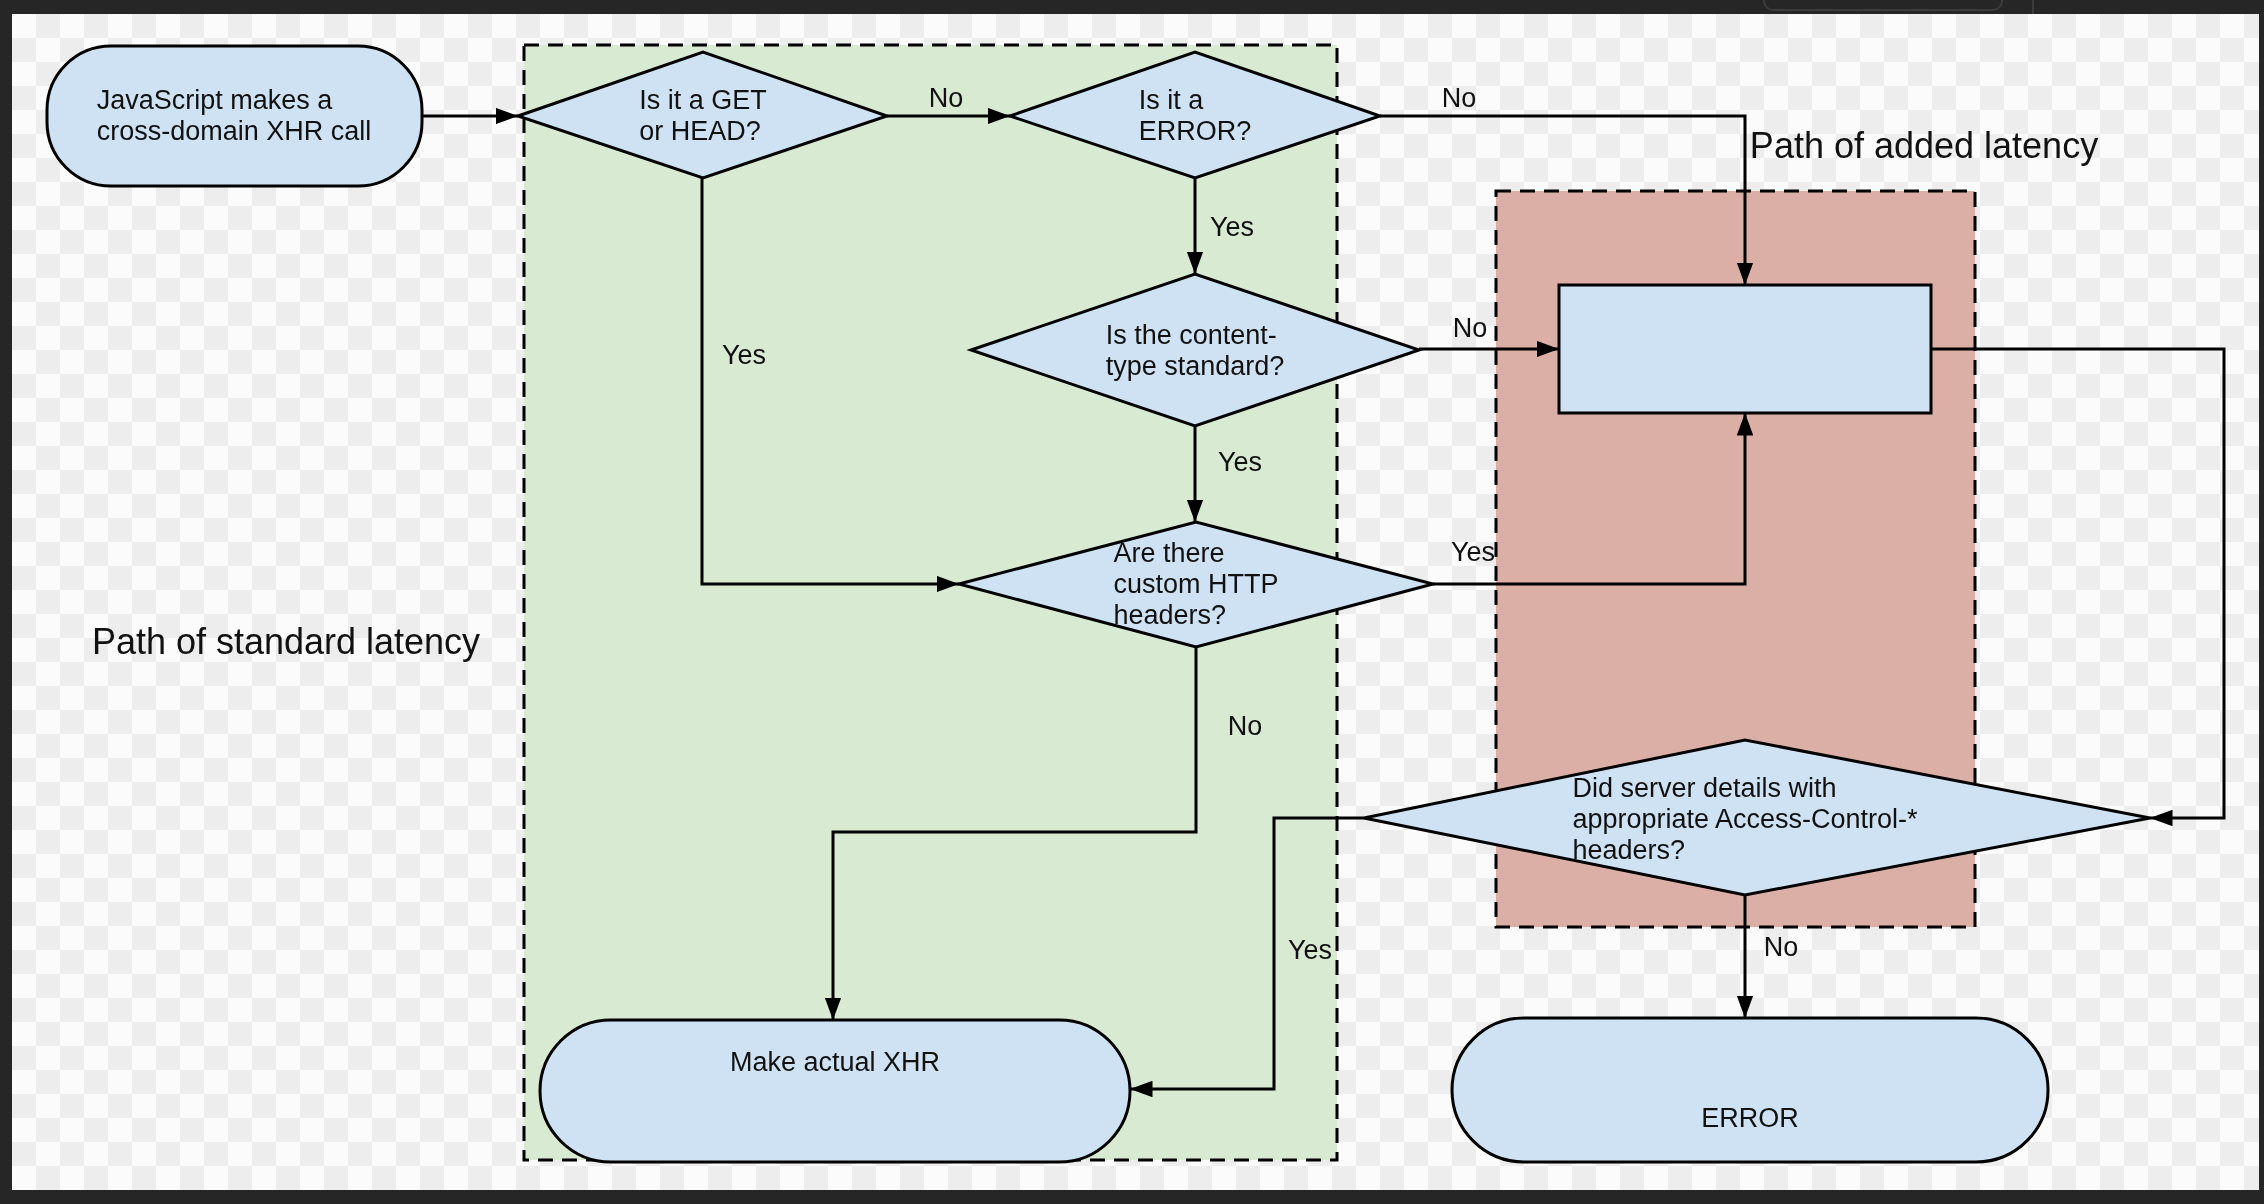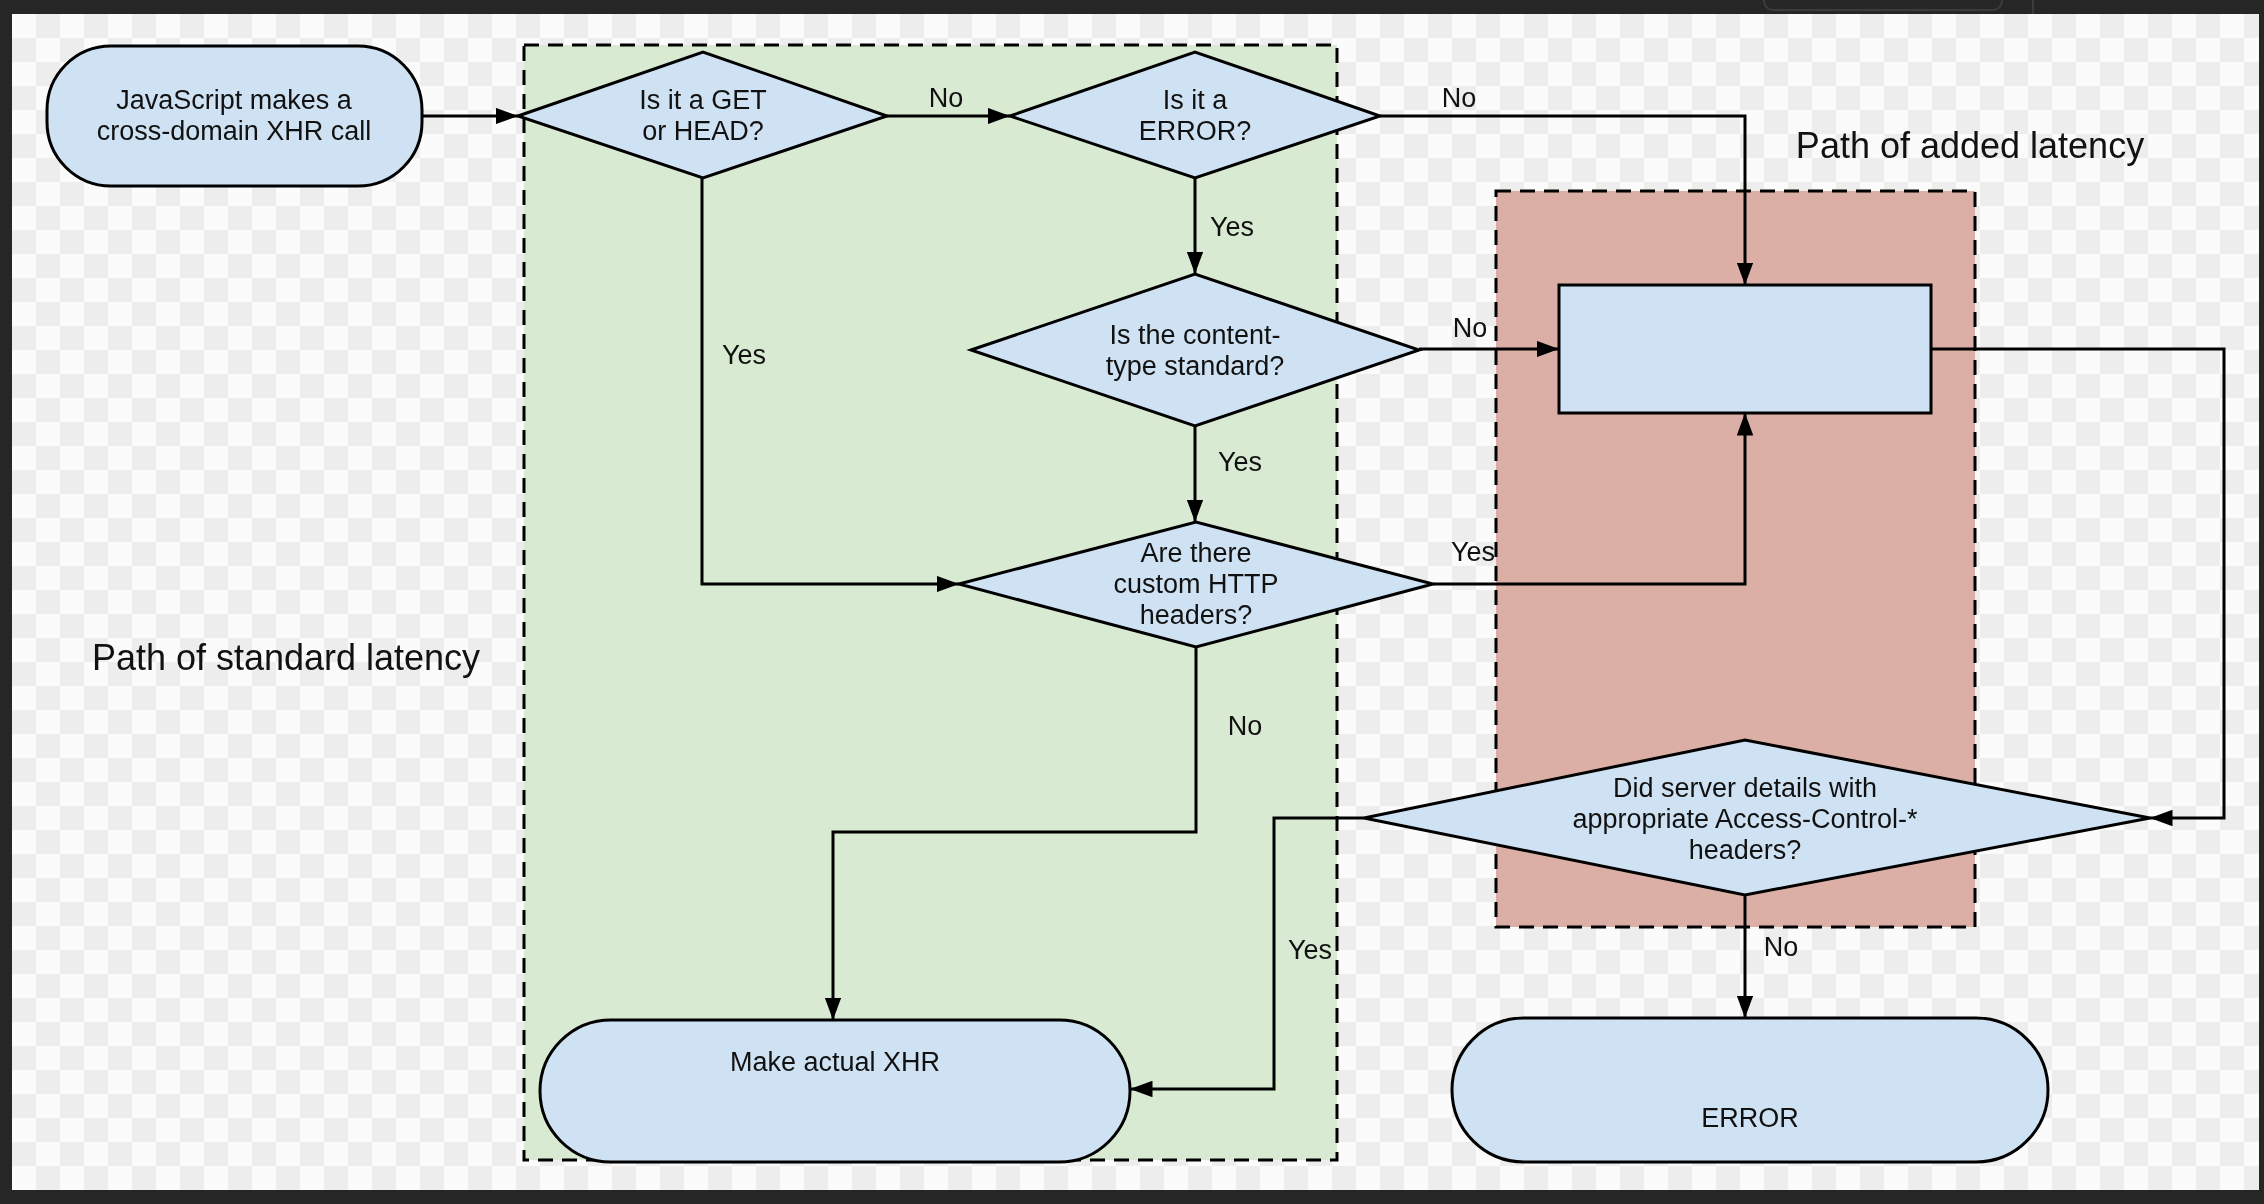--- a/index.html
+++ b/index.html
@@ -20,21 +20,21 @@
   .region { stroke: var(--line, #000); stroke-width: 3; stroke-dasharray: 15 9; }
   .region.green { fill: var(--region-green, #d9ead3); }
   .region.red { fill: var(--region-red, #dbafa6); }
   .edge { fill: none; stroke: var(--line, #000); stroke-width: 3; }
   .shape { fill: var(--node-fill, #cfe2f3); stroke: var(--node-stroke, #000); stroke-width: 3; }
   #arrowhead path { fill: var(--line, #000); }
   .lbl {
     position: absolute; z-index: 3;
     transform: translate(-50%, -50%);
     color: var(--text, #111);
-    white-space: pre-line; text-align: center;
+    white-space: pre-line; 
     font-size: 27px; line-height: 31px;
   }
   .lbl.region-lbl { font-size: 36px; line-height: 40px; white-space: nowrap; }
   .topbar-tab {
     position: absolute; z-index: 4; left: 1763px; top: -2px; width: 236px; height: 11px;
     border: 2px solid var(--tab-outline, #3c3c3c); border-top: none;
     border-radius: 0 0 10px 10px; background: transparent;
   }
   .topbar-divider {
     position: absolute; z-index: 4; left: 2032px; top: 0; width: 2px; height: 14px;
@@ -74,22 +74,22 @@
     <polygon class="shape" points="518,116 703,52 887,116 703,178"></polygon>
     <polygon class="shape" points="1010,116 1195,52 1380,116 1195,178"></polygon>
     <polygon class="shape" points="971,350 1195,274 1419,350 1195,426"></polygon>
     <polygon class="shape" points="959,584 1196,522 1433,584 1196,647"></polygon>
     <rect class="shape" x="1559" y="285" width="372" height="128"></rect>
     <polygon class="shape" points="1364,818 1745,740 2150,818 1745,895"></polygon>
     <rect class="shape" x="540" y="1020" width="590" height="142" rx="71" ry="71"></rect>
     <rect class="shape" x="1452" y="1018" width="596" height="144" rx="72" ry="72"></rect>
   </svg>
 
-  <div class="lbl region-lbl" style="left:286px; top:658px">Path of standard latency</div>
-  <div class="lbl region-lbl" style="left:1970px; top:146px">Path of added latency</div>
+  <div class="lbl region-lbl" style="left:286px; top:642px">Path of standard latency</div>
+  <div class="lbl region-lbl" style="left:1924px; top:146px">Path of added latency</div>
 
   <div class="lbl" style="left:234px; top:116px">JavaScript makes a
 cross-domain XHR call</div>
   <div class="lbl" style="left:703px; top:116px">Is it a GET
 or HEAD?</div>
   <div class="lbl" style="left:1195px; top:116px">Is it a
 ERROR?</div>
   <div class="lbl" style="left:1195px; top:351px">Is the content-
 type standard?</div>
   <div class="lbl" style="left:1196px; top:584px">Are there

